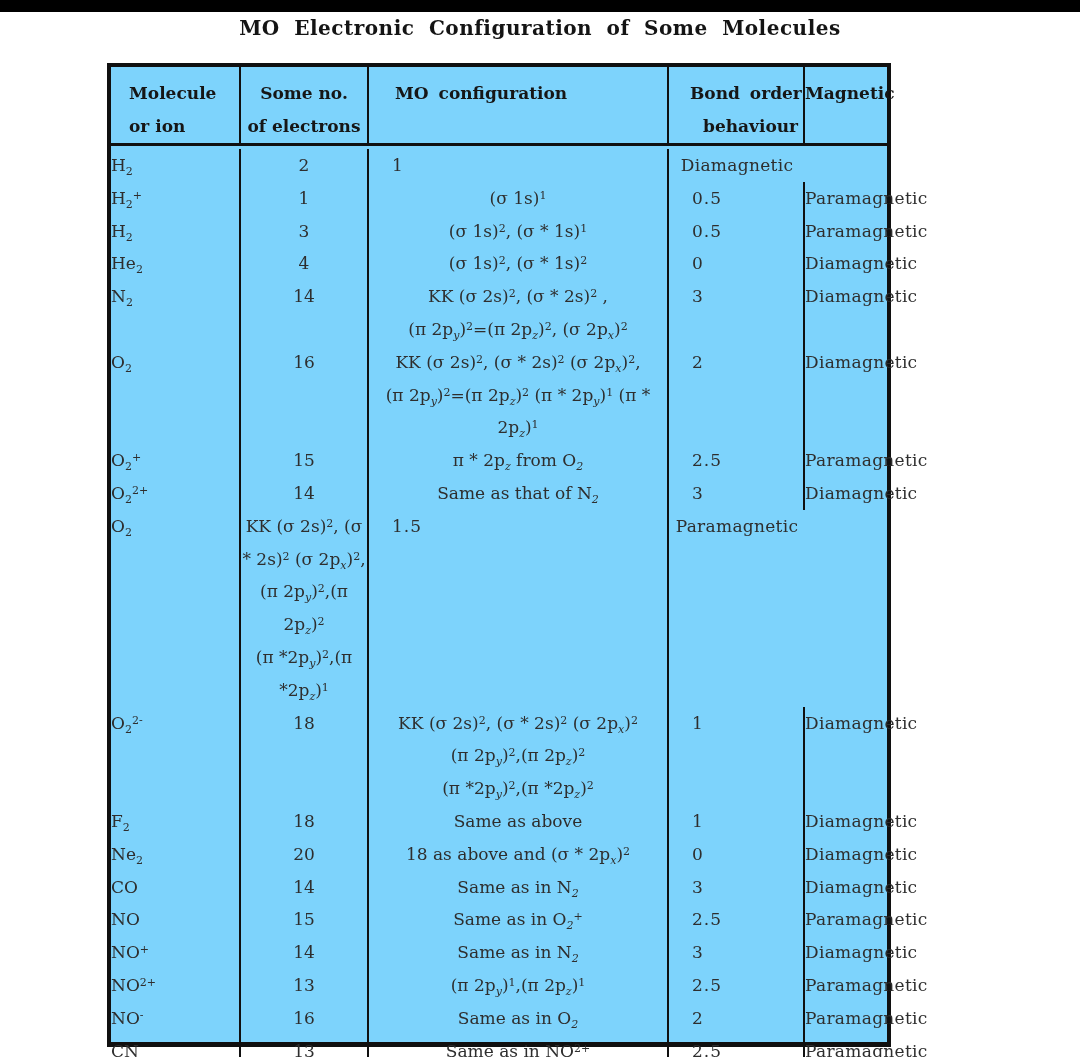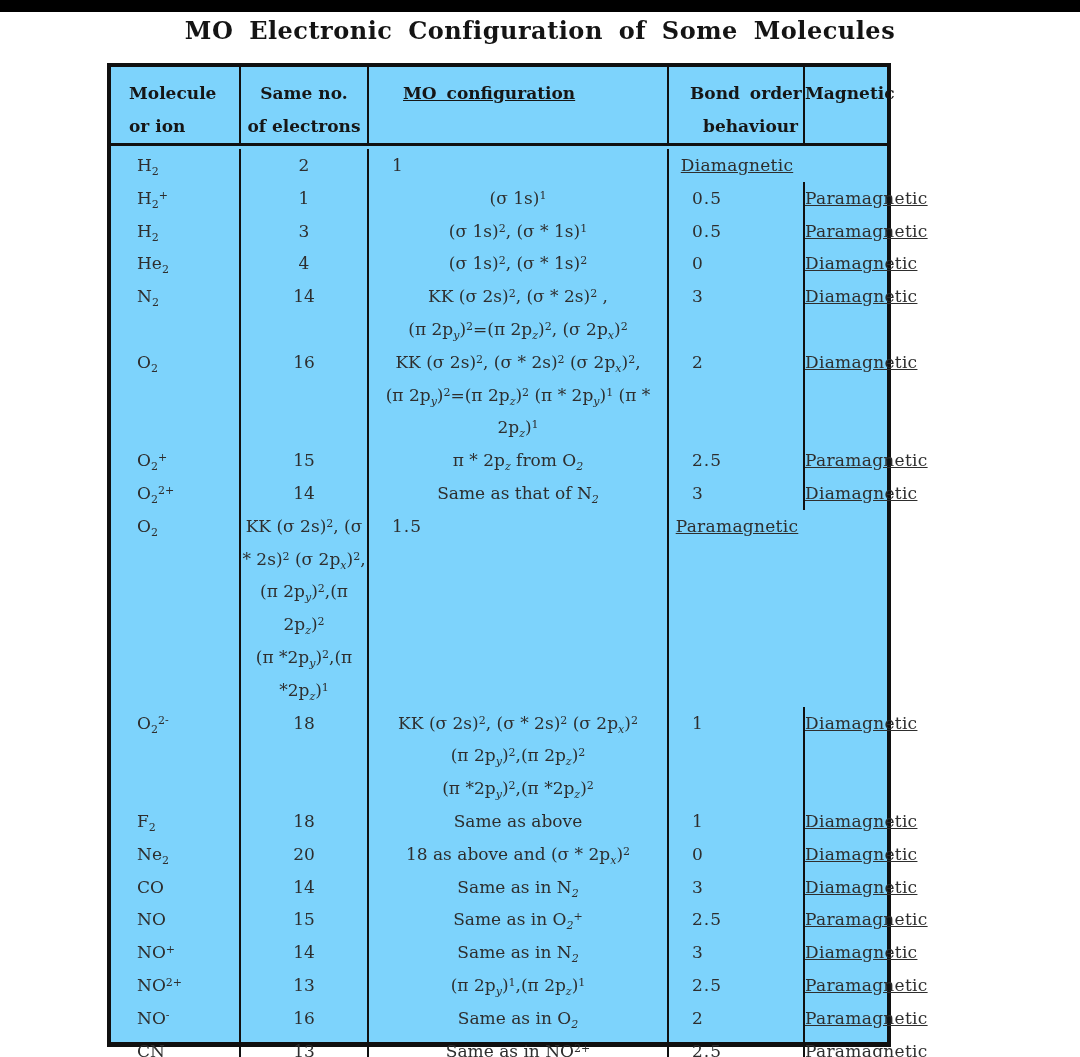--- a/index.html
+++ b/index.html
@@ -14,21 +14,21 @@
   .top-bar {
     position:absolute; left:0; top:0;
     width:1080px; height:12px;
     background:#000000;
   }
   .page-title {
     position:absolute; left:0; top:16px;
     width:1080px;
     text-align:center;
     font-weight:bold;
-    font-size:24px;
+    font-size:20px;
     letter-spacing:0.5px;
     word-spacing:7px;
     color:#141414;
   }
   .mo-table {
     position:absolute; left:107px; top:63px;
     width:784px; height:984px;
     border:4px solid #101010;
     border-bottom-width:5px;
     box-sizing:border-box;
@@ -45,55 +45,55 @@
     border-bottom:3px solid #101010;
     font-weight:bold;
     color:#161616;
     font-size:17px;
   }
   .cell { box-sizing:border-box; }
   .bordered { border-right:2px solid #101010; }
   .hdr-cell { padding-top:10px; line-height:33px; }
   .hdr-molecule { padding-left:18px; }
   .hdr-electrons { text-align:center; }
-  .hdr-config { padding-left:34px; word-spacing:4px;text-decoration:underline; }
+  .hdr-config { padding-left:26px; word-spacing:4px; }
   .hdr-bond { padding-left:21px; word-spacing:4px; }
   .hdr-bond .line2 { padding-left:13px; }
   .hdr-magnetic { text-align:left; }
   .table-body {
     flex:1;
     padding-top:3px;
     font-size:17px;
     color:#2e2e2e;
   }
   .data-row .cell { line-height:32.8px; }
-  .mol-cell { padding-left:26px; }
+  .mol-cell { }
   .ele-cell { text-align:center; }
   .cfg-cell { text-align:center; }
   .bond-cell { padding-left:23px; letter-spacing:1px; }
-  .mag-cell { text-align:center; letter-spacing:0.3px;text-decoration:underline; }
+  .mag-cell { text-align:center; letter-spacing:0.3px; }
   sub { font-size:11px; vertical-align:-4px; line-height:0; }
   sup { font-size:11px; vertical-align:5px; line-height:0; }
   .cfg-line sub { font-style:italic; }
 </style>
 </head>
 <body>
 
 <div class="top-bar"></div>
 
 <div class="page-title">MO Electronic Configuration of Some Molecules</div>
 
 <div class="mo-table">
   <div class="hdr-row">
     <div class="cell hdr-cell hdr-molecule bordered">
       <div class="line1">Molecule</div>
       <div class="line2">or ion</div>
     </div>
     <div class="cell hdr-cell hdr-electrons bordered">
-      <div class="line1">Same no.</div>
+      <div class="line1">Some no.</div>
       <div class="line2">of electrons</div>
     </div>
     <div class="cell hdr-cell hdr-config bordered">
       <div class="line1">MO configuration</div>
     </div>
     <div class="cell hdr-cell hdr-bond bordered">
       <div class="line1">Bond order</div>
       <div class="line2">behaviour</div>
     </div>
     <div class="cell hdr-cell hdr-magnetic">

